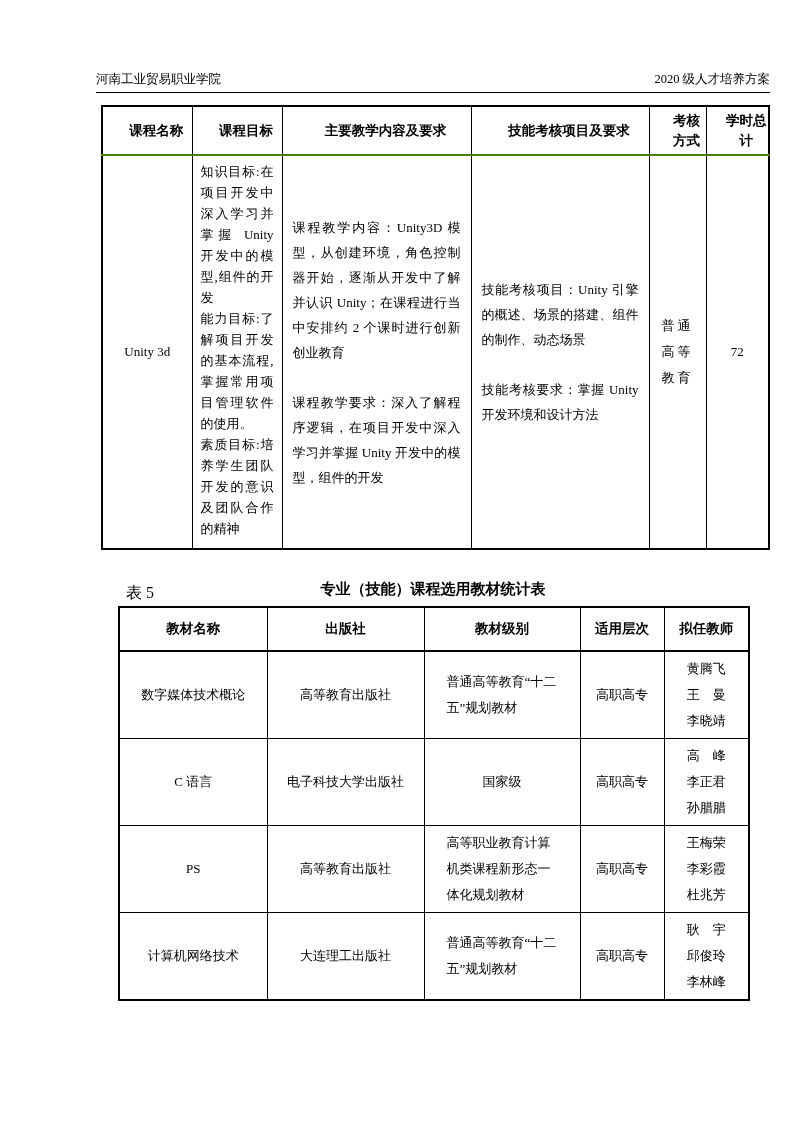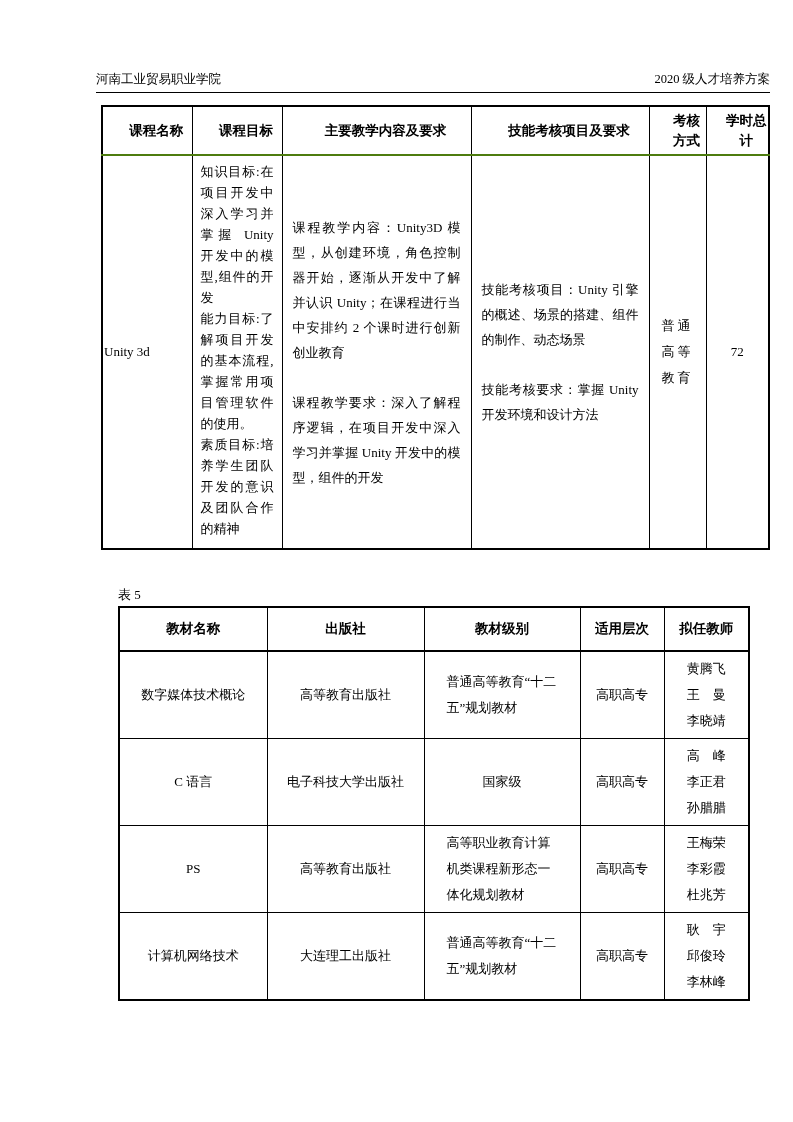--- a/index.html
+++ b/index.html
@@ -16,31 +16,31 @@
   table{border-collapse:collapse;table-layout:fixed;}
   td,th{border:1px solid #000;vertical-align:middle;overflow:hidden;}
   th{font-weight:bold;font-size:13.5px;line-height:20px;text-align:center;}
 
   
   .t1{margin-left:5px;margin-top:12px;width:667px;border:2px solid #000;}
   .t1 th{height:45px;border-bottom:2px solid #4d7c0f;padding-left:19px;}
   .t1 td{font-size:13px;}
   .t1 .r1 td{height:83px;}
   .t1 .r2 td{height:382px;border-top:2px solid #0369a1;}
-  .t1 .c-name{text-align:left;}
+  .t1 .c-name{text-align:center;}
   .t1 .c-obj{vertical-align:top;text-align:justify;text-justify:inter-character;
     line-height:21px;padding:5px 8px;white-space:pre-line;}
   .t1 .c-content,.t1 .c-assess{text-align:justify;text-justify:inter-character;
     line-height:25px;padding:4px 10px;white-space:pre-line;}
   .t1 .c-method{text-align:center;letter-spacing:3px;line-height:26px;padding:0 6px;}
   .t1 .c-hours{text-align:center;}
 
   
   .cap{margin-top:30px;margin-left:22px;width:630px;position:relative;height:24px;}
-  .cap .capno{font-size:13px;position:absolute;left:0;bottom:0;}
+  .cap .capno{font-size:16px;position:absolute;left:8px;bottom:0;}
   .cap .captitle{font-size:15px;font-weight:bold;text-align:center;display:block;}
 
   
   .t2{margin-left:22px;margin-top:2px;width:630px;border:2px solid #000;}
   .t2 th{height:40px;border-bottom:2px solid #000;}
   .t2 td{font-size:13px;text-align:center;line-height:26px;padding:4px 0;}
   .t2 .left{text-align:left;padding:4px 22px;}
   .t2 .teachers{white-space:pre-line;}
   .t2 .hr1 td{height:74px;}
   .t2 .hr2 td{height:62px;}
@@ -89,20 +89,21 @@
 
 技能考核要求：掌握 Unity 开发环境和设计方法</td>
         <td class="c-method">普通高等教育</td>
         <td class="c-hours">72</td>
       </tr>
     </tbody>
   </table>
 
   <div class="cap">
     <span class="capno">表 5</span>
+    <span class="captitle">专业（技能）课程选用教材统计表</span>
   </div>
 
   <table class="t2">
     <colgroup>
       <col style="width:148px">
         <col style="width:157px">
         <col style="width:156px">
       <col style="width:84px">
         <col style="width:85px">
     </colgroup>

